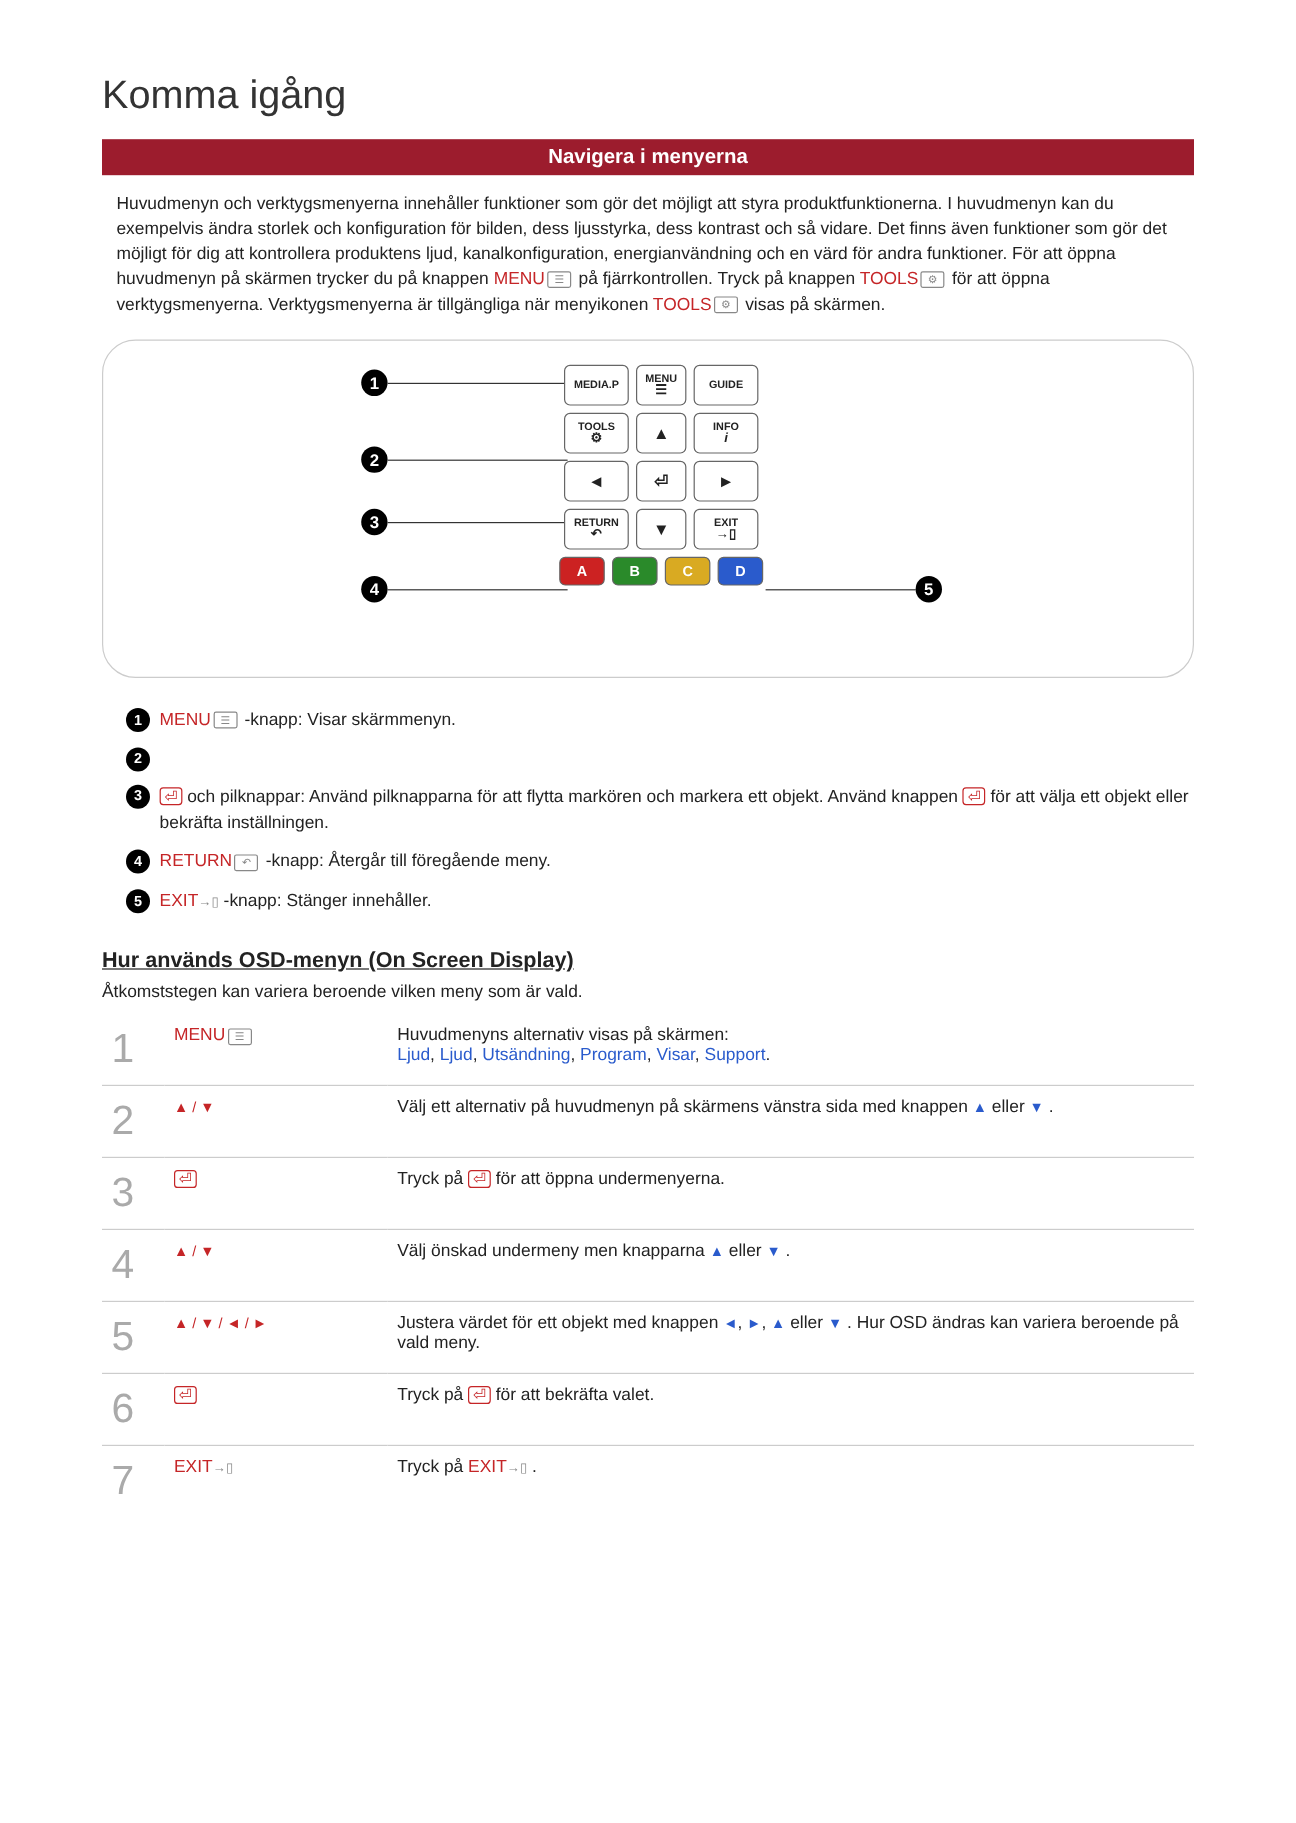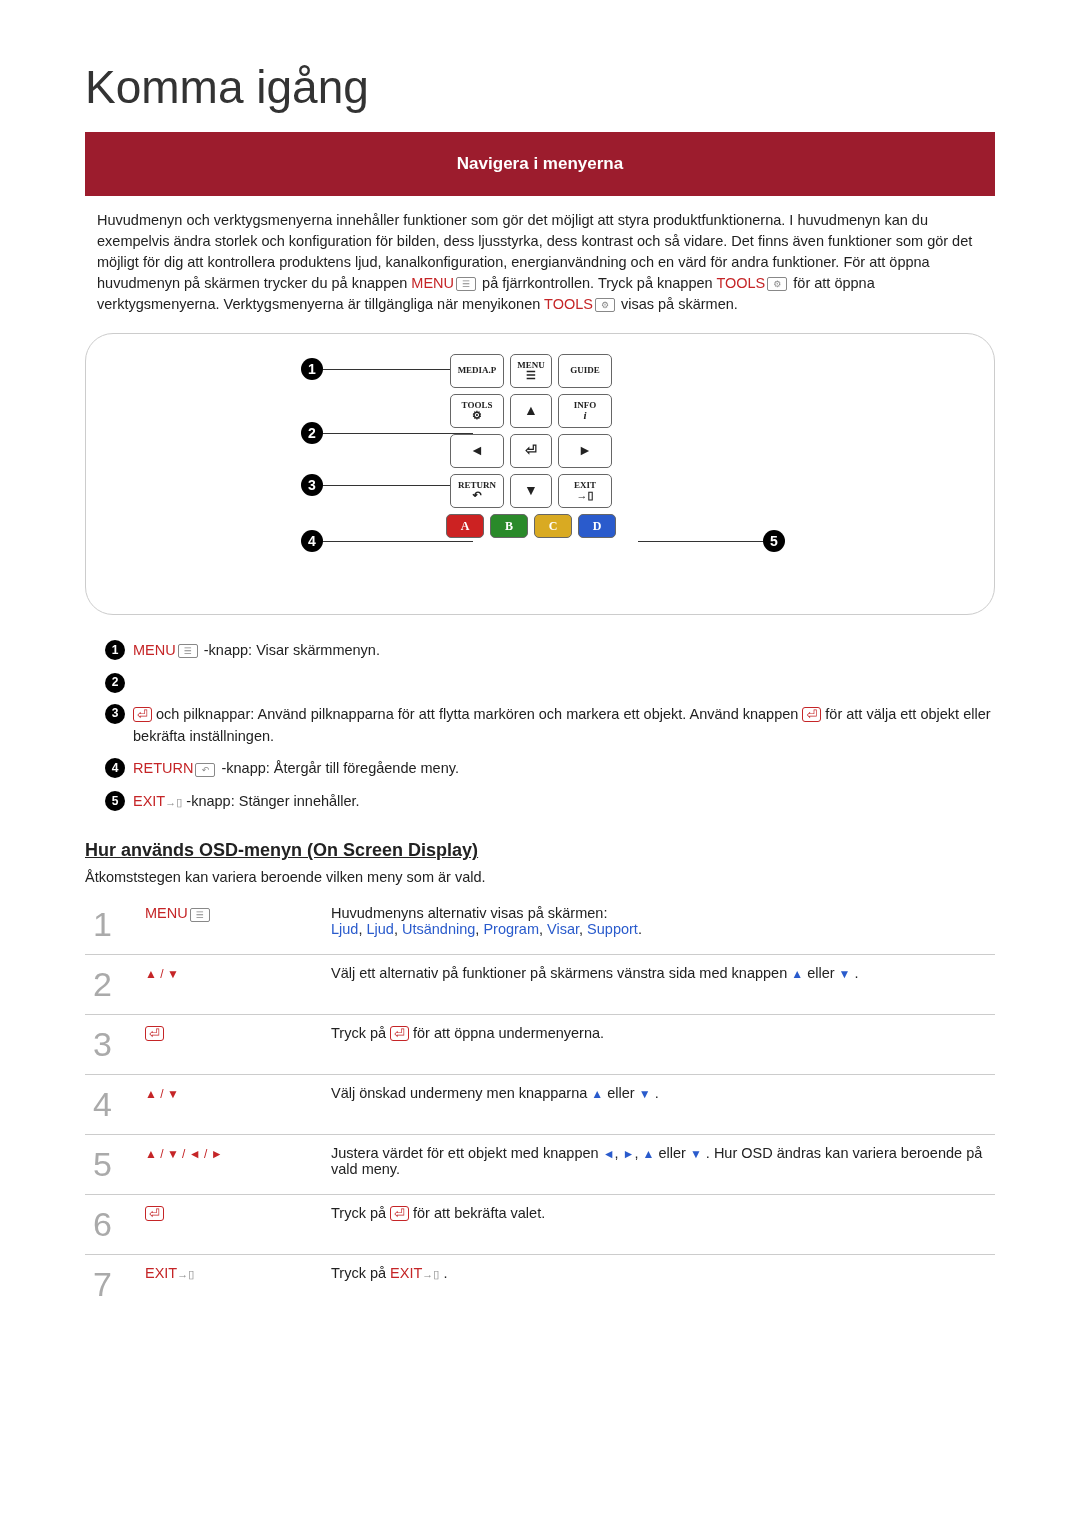--- a/index.html
+++ b/index.html
@@ -10,31 +10,31 @@
   }
   .page {
     width: 1080px;
     min-height: 1519px;
     margin: 0 auto;
     padding: 60px 85px 40px 85px;
     box-sizing: border-box;
     position: relative;
   }
   .page-title {
-    font-size: 46px;
+    font-size: 33px;
     font-weight: 300;
     margin: 0 0 18px 0;
     color: #333;
   }
   .section-bar {
     background: #9c1c2d;
     color: #fff;
     font-size: 17px;
     font-weight: bold;
-    padding: 22px 0;
+    padding: 5px 0;
     text-align: center;
     margin-bottom: 14px;
   }
   .intro {
     font-size: 14.5px;
     line-height: 1.45;
     color: #222;
     margin-left: 12px;
   }
   .red { color: #c52527; }
@@ -53,23 +53,22 @@
   }
   .remote-area {
     border: 1.5px solid #ccc;
     border-radius: 28px;
     height: 280px;
     margin: 18px 0 24px 0;
     position: relative;
   }
   .remote-inner {
     position: absolute;
-    left: 360px; top: 20px;
+    left: 380px; top: 20px;
     width: 170px;
-    font-family: Liberation Serif, serif;
   }
   .brow { display: flex; gap: 6px; margin-bottom: 6px; justify-content: center; }
   .btn {
     border: 1.5px solid #666;
     border-radius: 5px;
     width: 52px; height: 32px;
     font-size: 9px; font-weight: bold;
     display: flex; flex-direction: column; align-items: center; justify-content: center;
     background: #fff;
     color: #222;
@@ -325,21 +324,21 @@
           <span class="blue">Visar</span>,
           <span class="blue">Support</span>.
         </div>
       </td>
     </tr>
 
     <tr>
       <td class="bignum">2</td>
       <td><span class="red tri">▲ / ▼</span></td>
       <td>
-        <span>Välj ett alternativ på funktioner på skärmens vänstra sida med knappen </span>
+        <span>Välj ett alternativ på huvudmenyn på skärmens vänstra sida med knappen </span>
         <span class="blue tri">▲</span>
         <span> eller </span>
         <span class="blue tri">▼</span>
         <span>.</span>
       </td>
     </tr>
 
     <tr>
       <td class="bignum">3</td>
       <td><span class="enter-icon">⏎</span></td>

